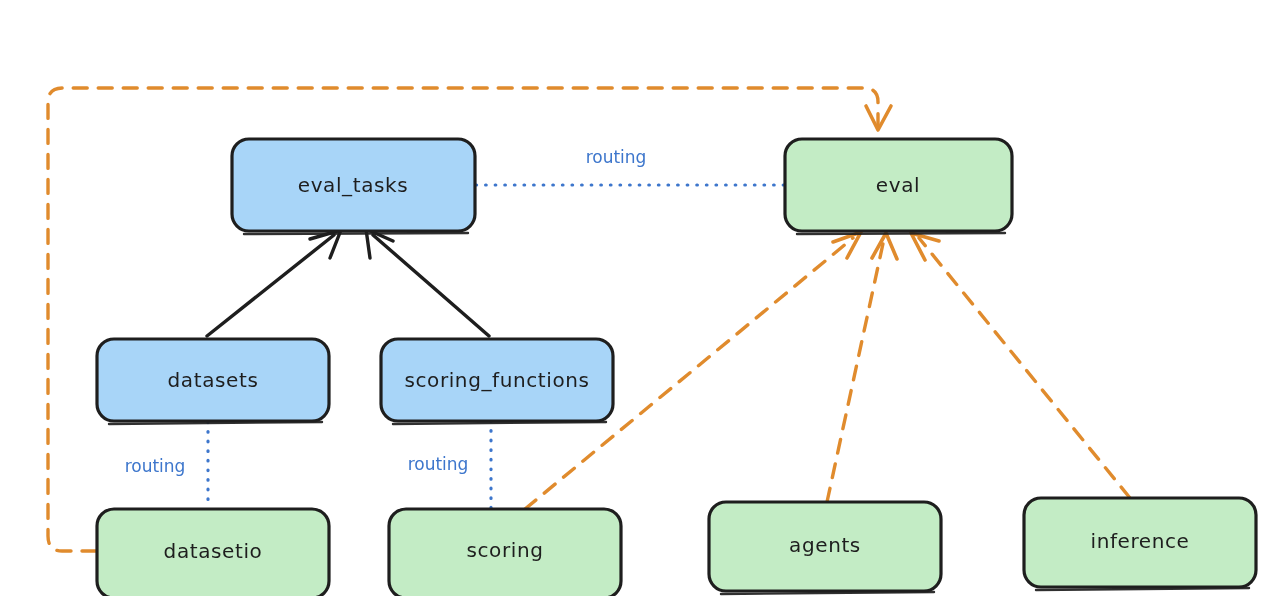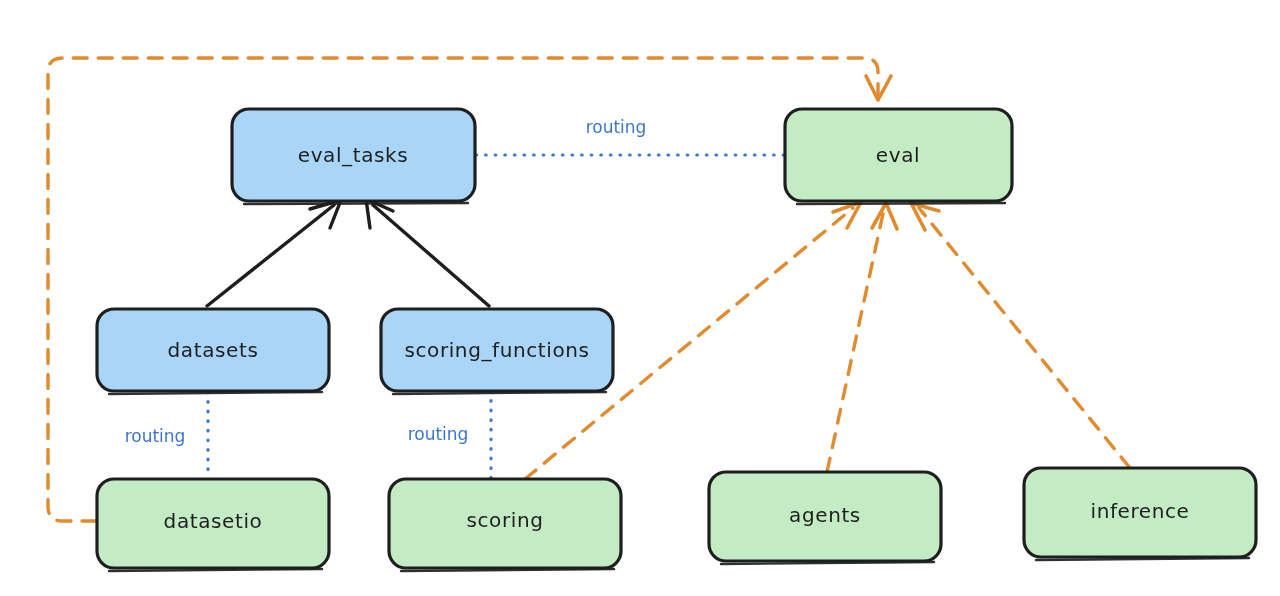--- a/index.html
+++ b/index.html
@@ -11,20 +11,21 @@
     width: 1280px;
     height: 596px;
     overflow: hidden;
     font-family: "DejaVu Sans", sans-serif;
   }
   #diagram-root {
     position: relative;
     width: 1280px;
     height: 472px;
     background: #ffffff;
+    margin-top: 30px;
   }
   svg#diagram-svg {
     position: absolute;
     left: 0;
     top: 0;
     width: 1280px;
     height: 596px;
     display: block;
   }
   .node-rect {

